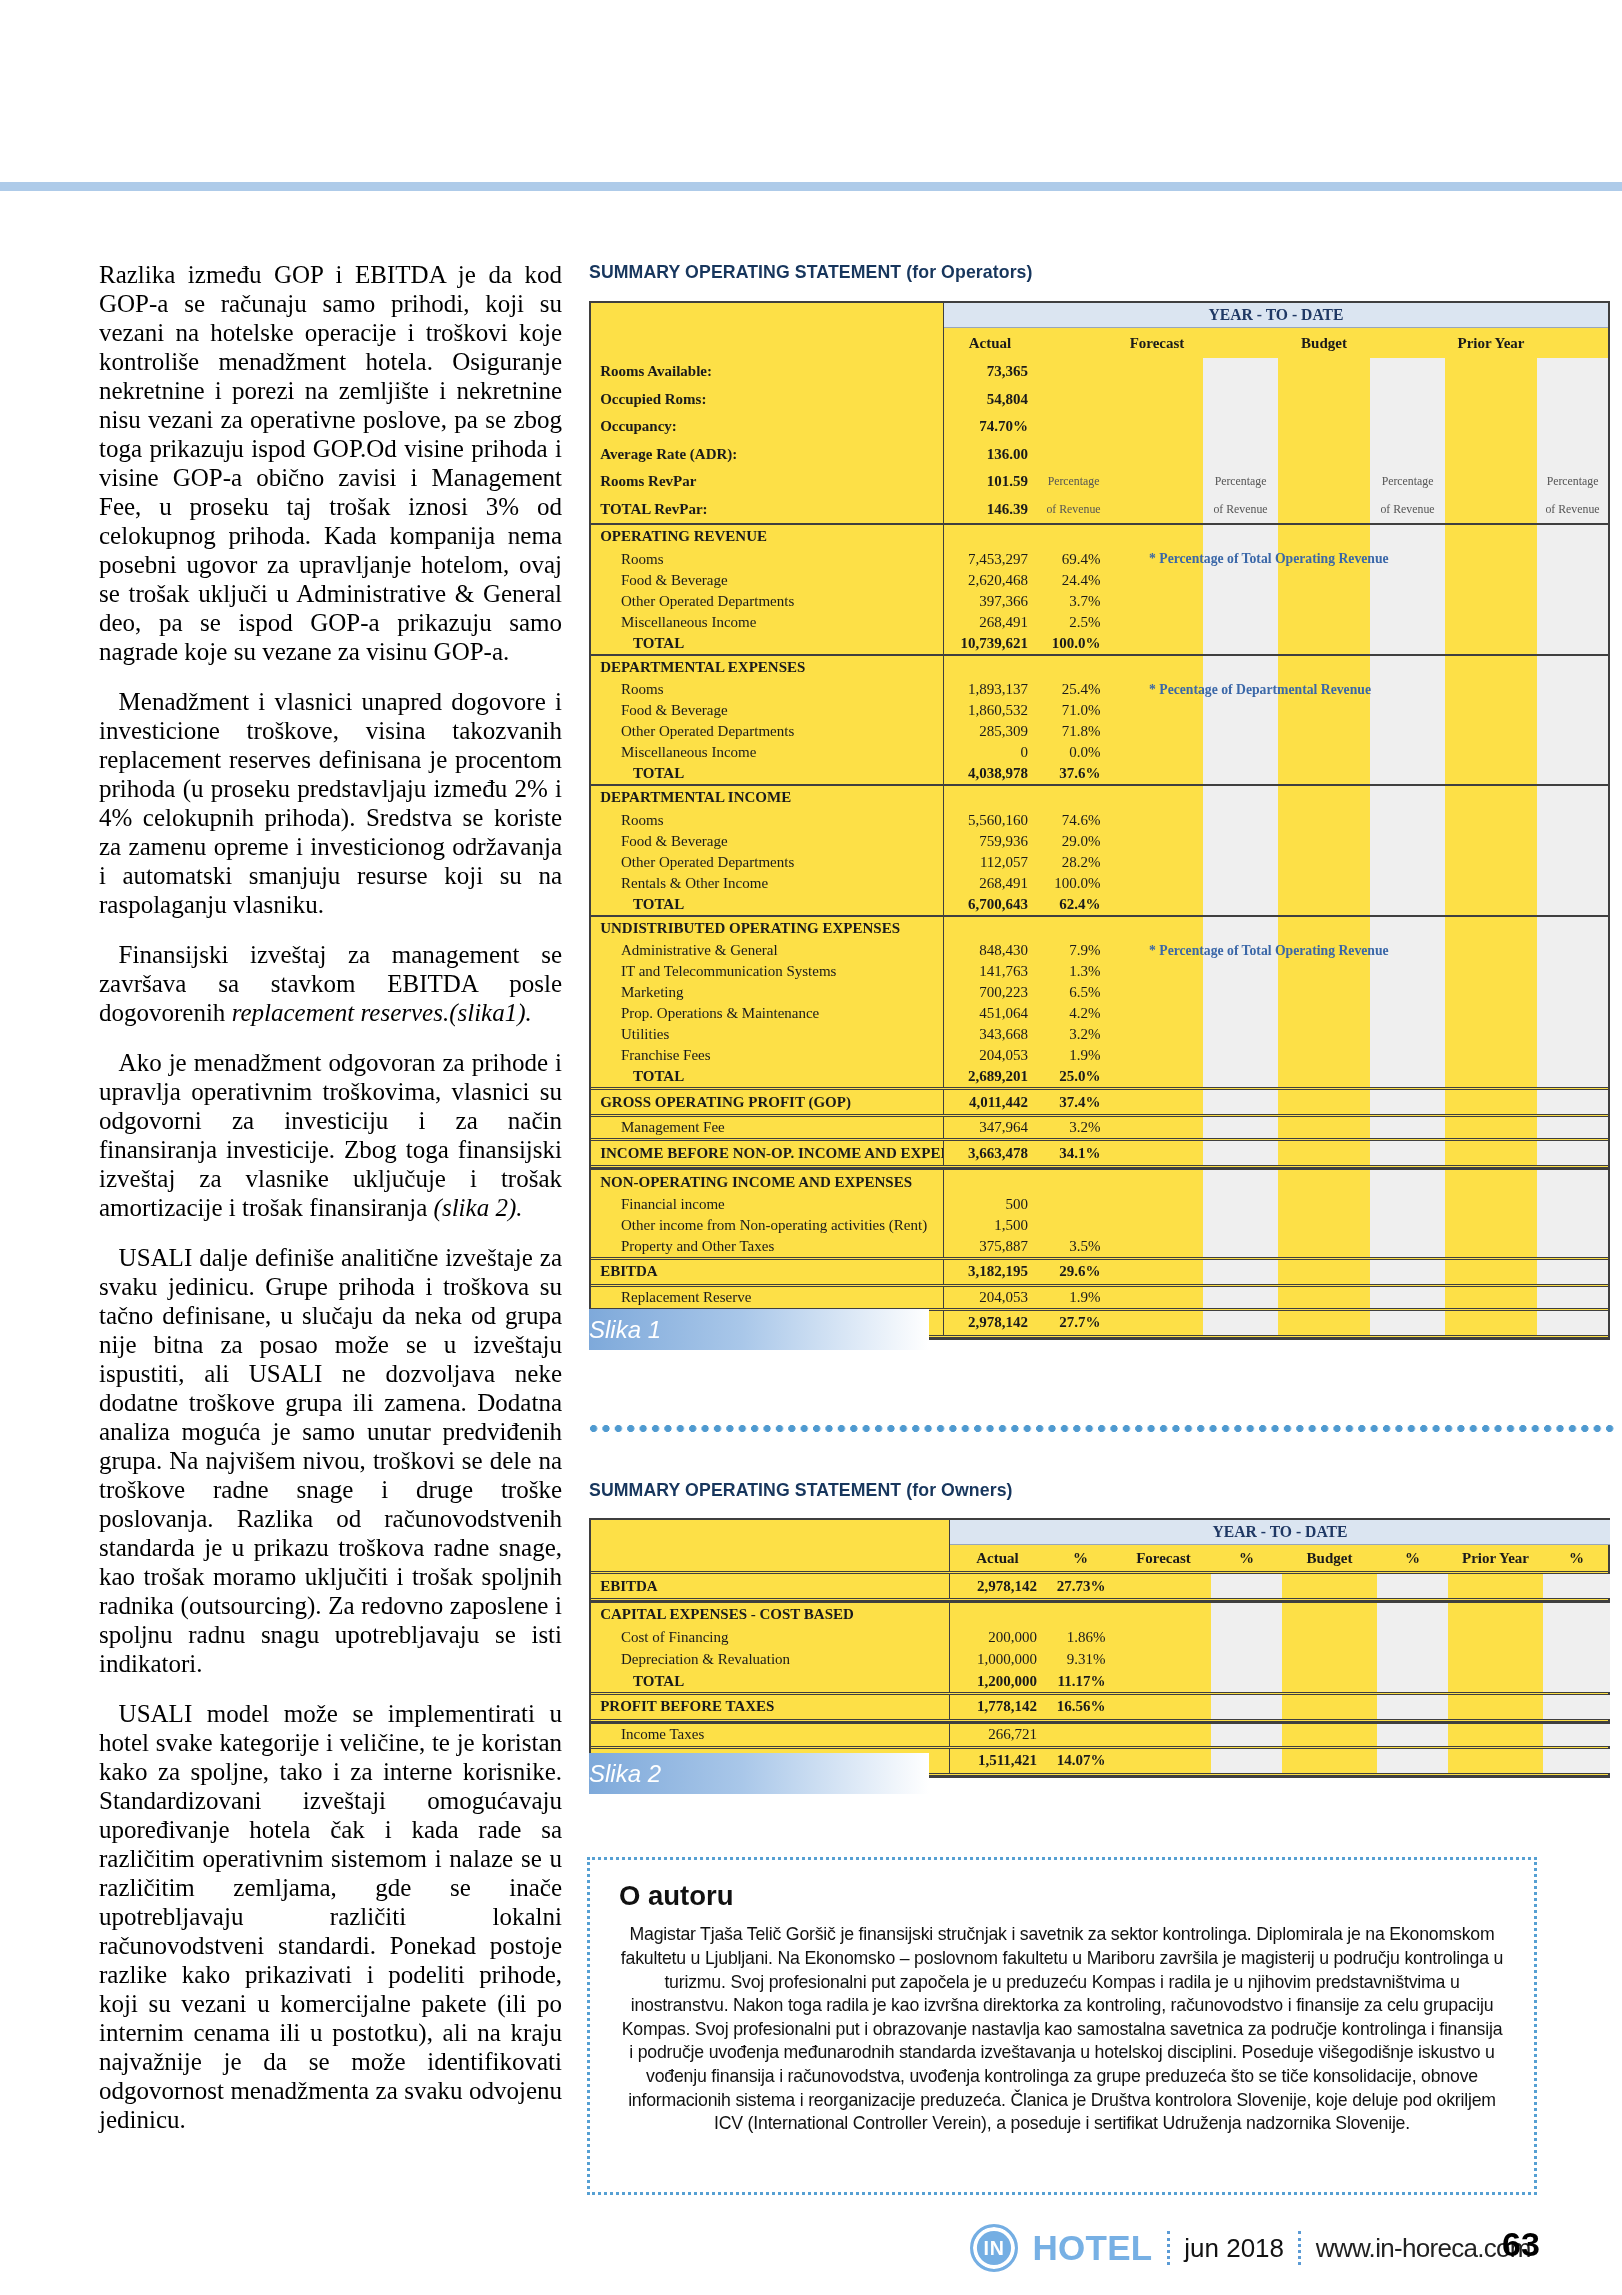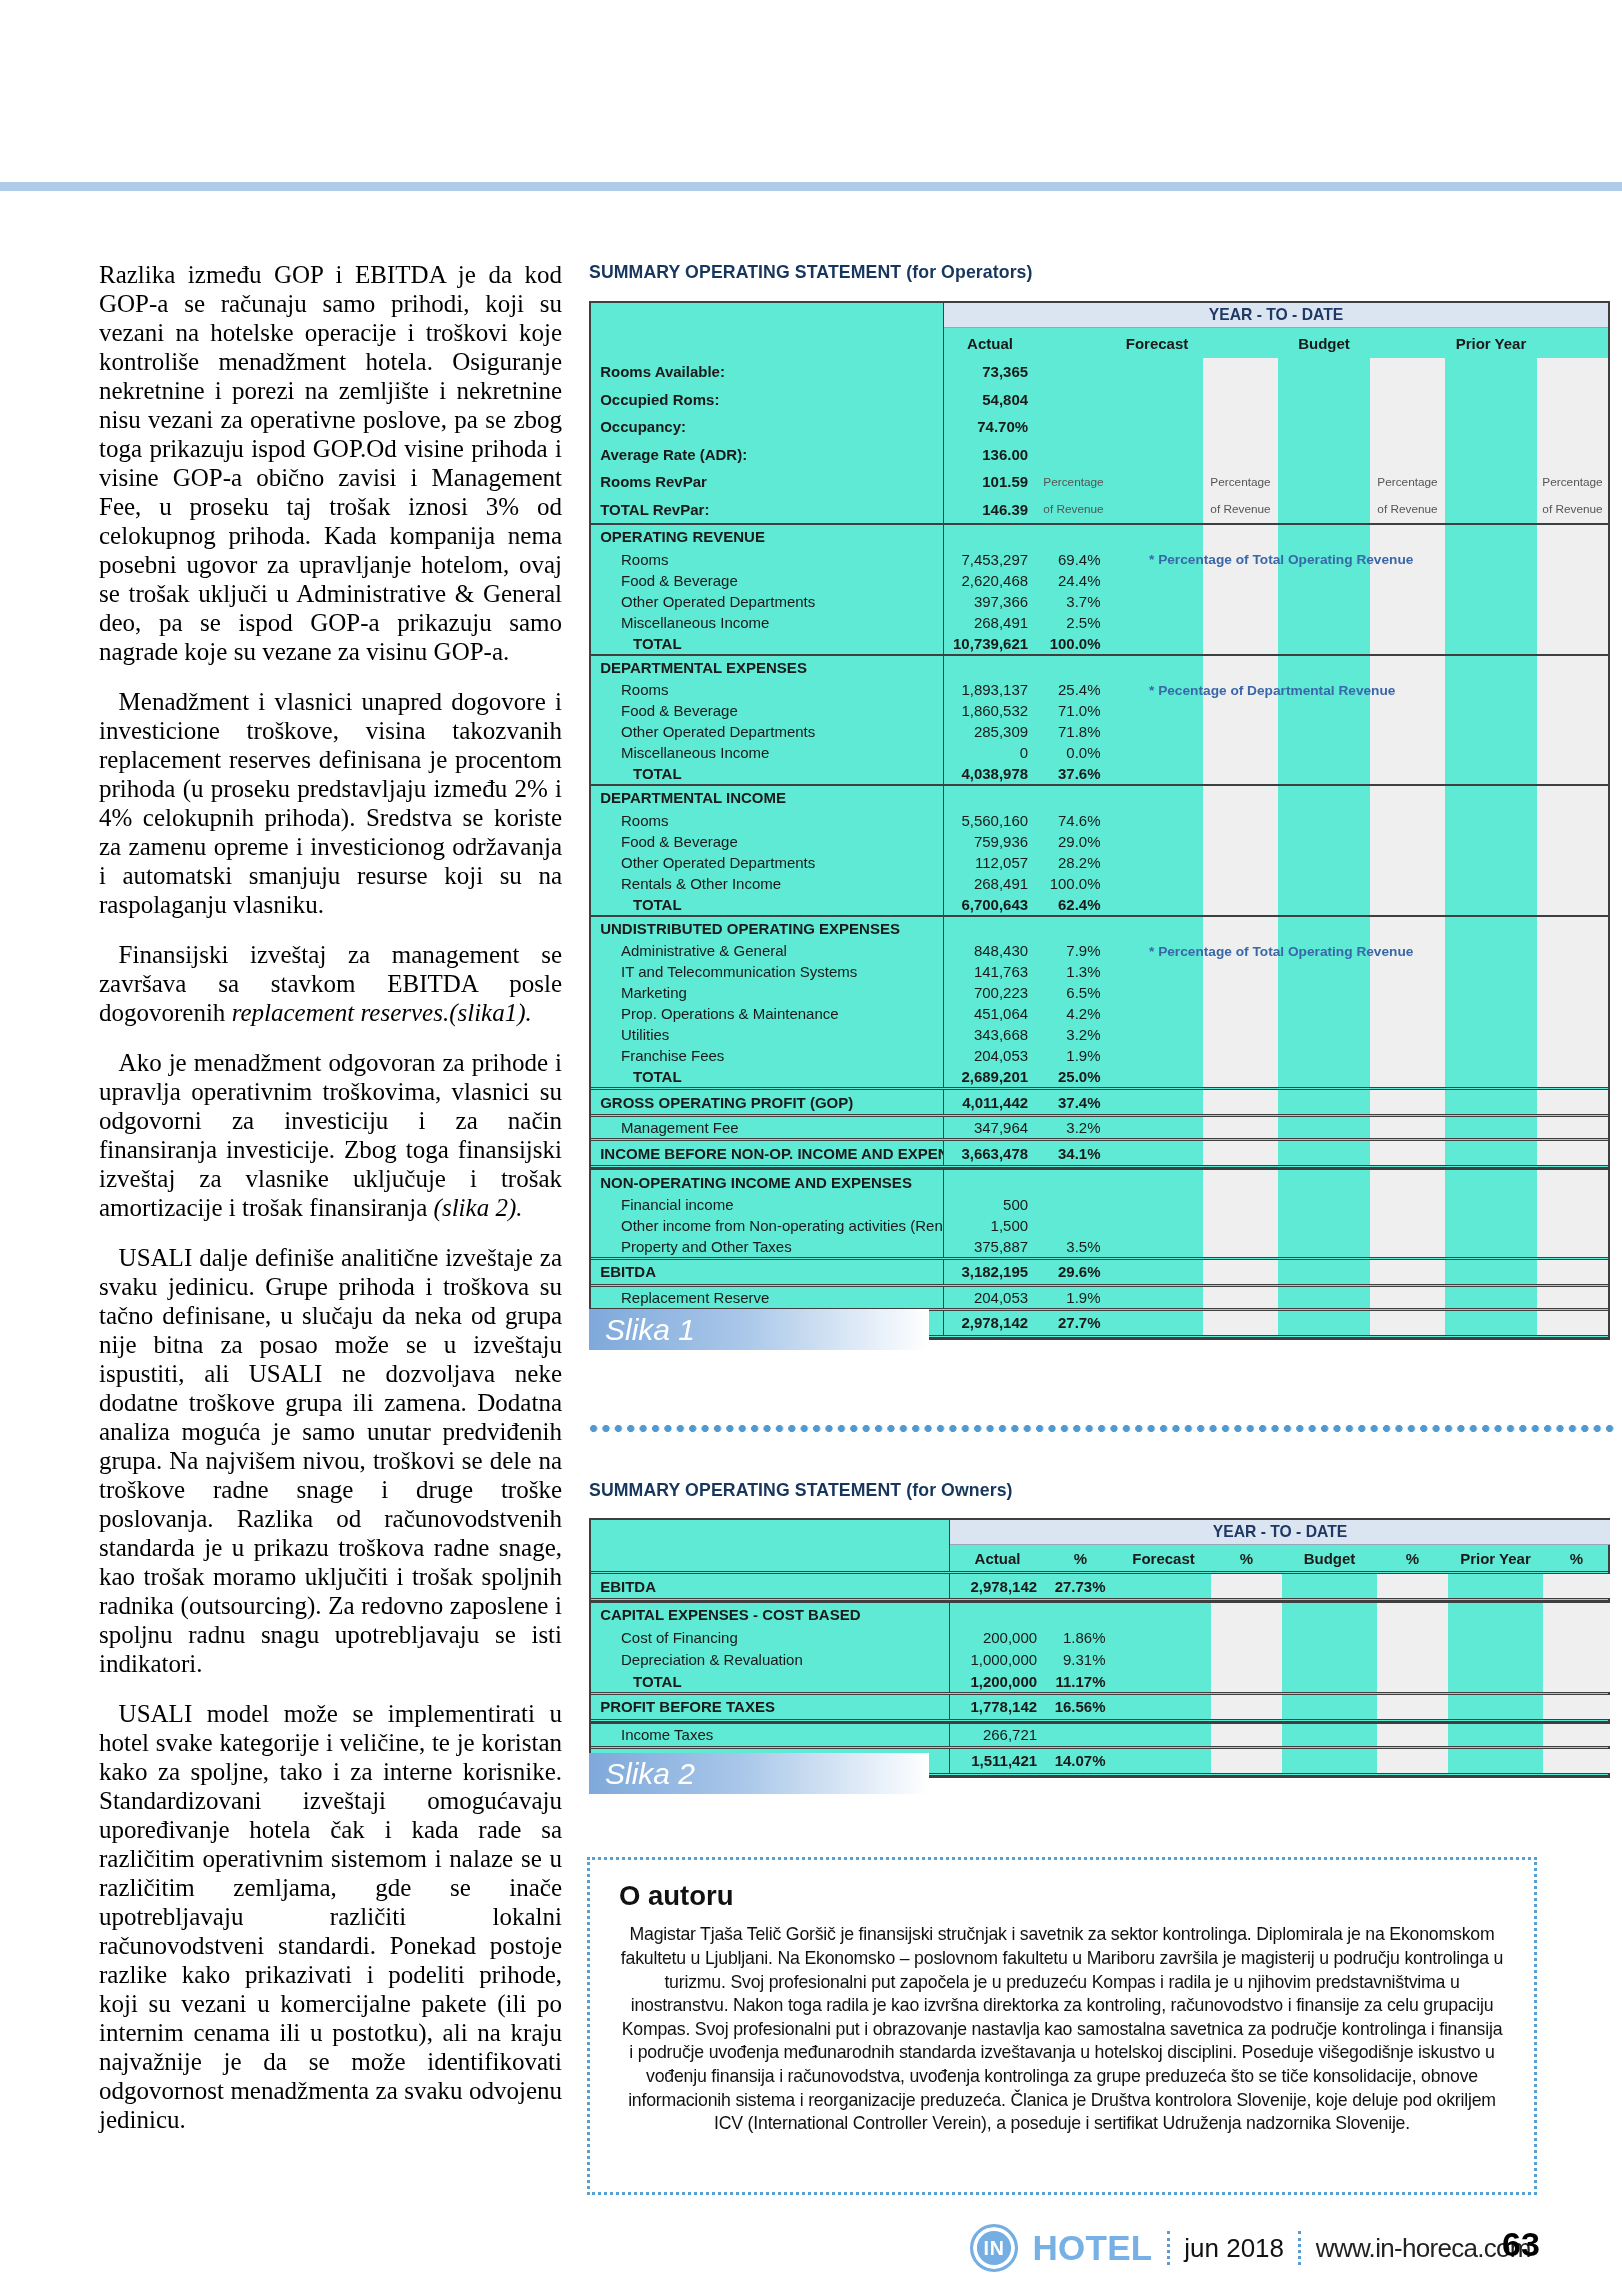--- a/index.html
+++ b/index.html
@@ -18,21 +18,21 @@
 
   
   .rightcol{position:absolute;left:589px;top:262px;width:1021px;height:1767px;}
   .sos-title{position:absolute;left:0;color:#17365d;font-weight:bold;font-size:17.7px;
     font-family:"Liberation Sans",sans-serif;letter-spacing:0.1px;}
   #sos-title-1{top:0;}
   #sos-title-2{top:1218px;}
 
   
   .fintable{position:absolute;left:0;width:1021px;border:2px solid #3f3f3f;
-    font-family:Liberation Sans, sans-serif;color:#1a1a1a;background:#5eead4;box-sizing:border-box;}
+    font-family:Liberation Serif, serif;color:#1a1a1a;background:#fde047;box-sizing:border-box;}
   #t-operators{top:39px;}
   #t-owners{top:1256px;}
   .t-row{display:grid;position:relative;}
   .op .t-row{grid-template-columns:353px 92px 75px 92px 75px 92px 75px 92px 71px;}
   .ow .t-row{grid-template-columns:359px 95px 71px 95px 71px 95px 71px 95px 67px;}
   .cell{display:flex;align-items:center;font-size:15px;min-width:0;}
   .c-label{padding-left:9.2px;border-right:1.3px solid #3f3f3f;white-space:nowrap;overflow:hidden;}
   .c-num{justify-content:flex-end;padding-right:7.9px;white-space:nowrap;}
   .c-pct{justify-content:flex-end;padding-right:10.5px;white-space:nowrap;}
   .stripe{background:#efefef;}
@@ -51,22 +51,22 @@
   .r-total{height:21px;font-weight:bold;}
   .r-total .c-label{padding-left:42px;}
   .r-grand{height:24px;border-top:3.3px double #3f3f3f;border-bottom:3.3px double #3f3f3f;font-weight:bold;}
   .r-line{border-top:2px solid #3f3f3f;}
   .note{position:absolute;left:558px;top:50%;transform:translateY(-50%);
     font-size:13.7px;font-weight:600;color:#3a67a8;white-space:nowrap;}
 
   
   .fig-label{position:absolute;left:0;width:340px;height:41px;
     background:linear-gradient(90deg,#7ea9da 0%,#a9c7e9 45%,#ffffff 100%);
-    color:#fff;font-style:italic;font-size:30px;display:flex;align-items:center;
-    padding-left:16px;box-sizing:border-box;font-family:"Liberation Sans",sans-serif;}
+    color:#fff;font-style:italic;font-size:24px;display:flex;align-items:center;
+    padding-left:0;box-sizing:border-box;font-family:"Liberation Sans",sans-serif;}
   #fig-label-1{top:1047px;}
   #fig-label-2{top:1491px;}
 
   
   .dot-line{position:absolute;left:0;top:1162px;width:1027px;height:9.2px;
     background-image:radial-gradient(circle at 4.6px 4.6px,#4f9ad0 3.3px,transparent 3.9px);
     background-size:12.4px 9.2px;background-repeat:repeat-x;}
 
   
   .about{position:absolute;left:587px;top:1857px;width:950px;height:338px;

